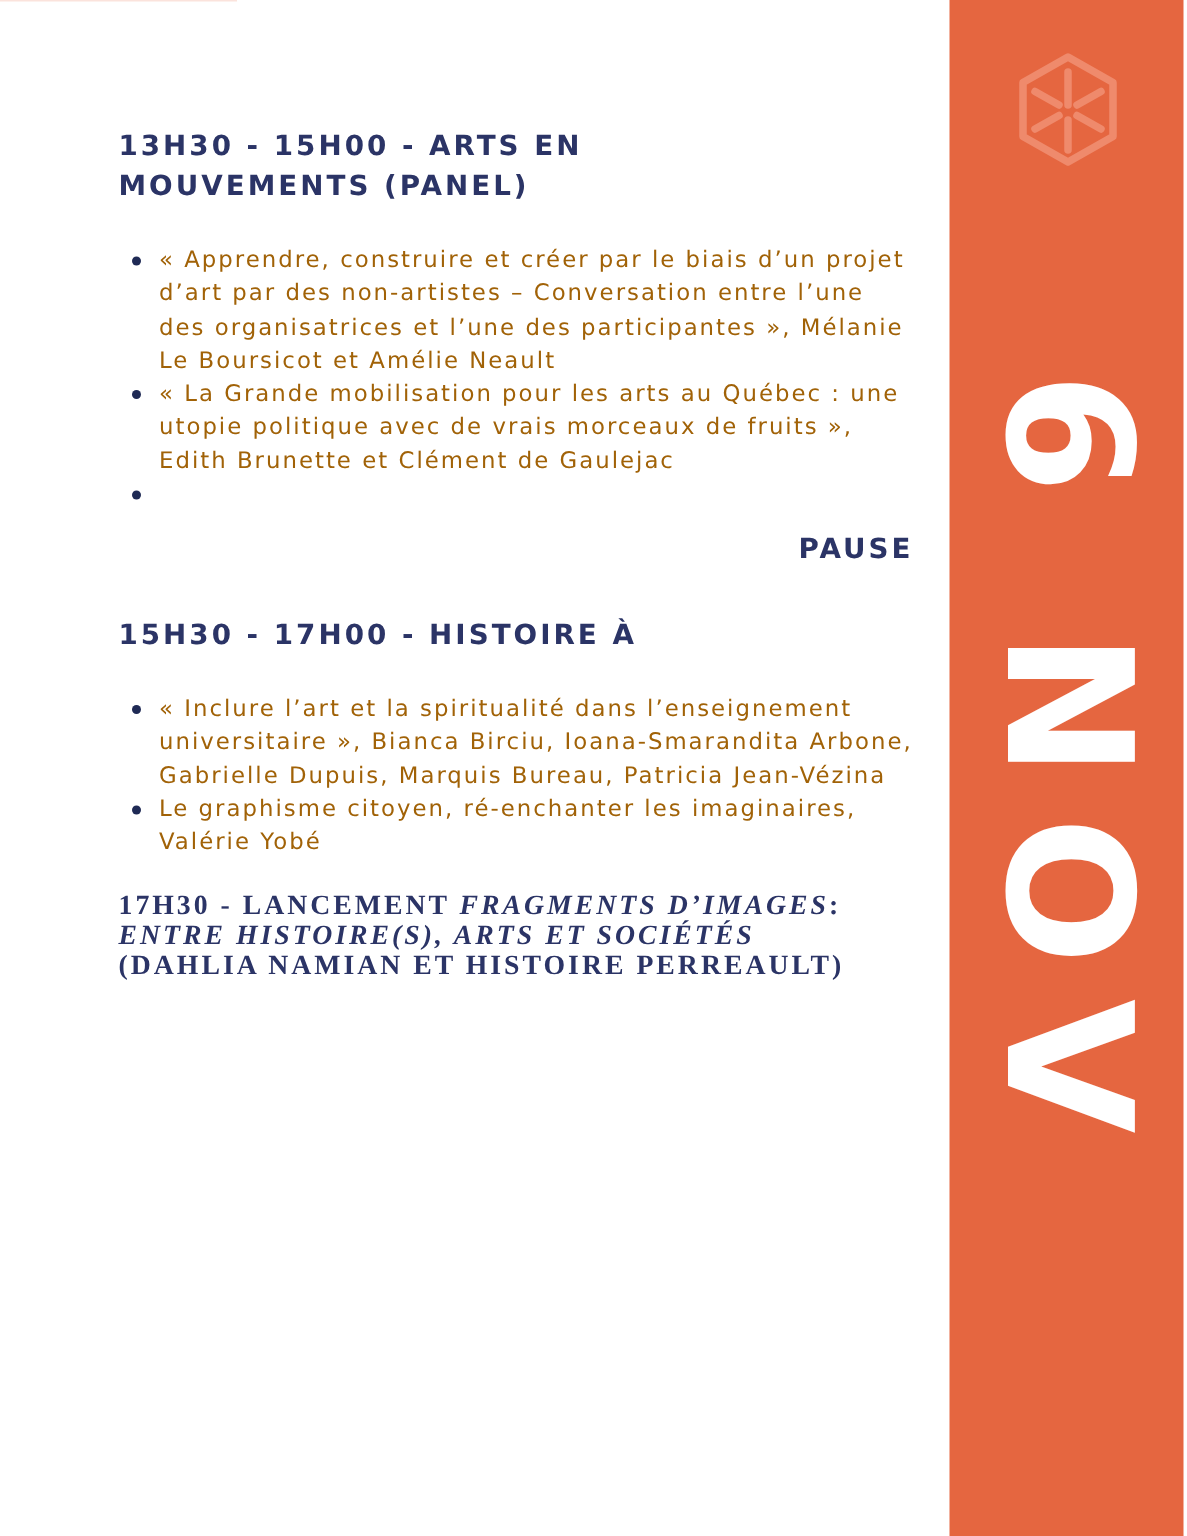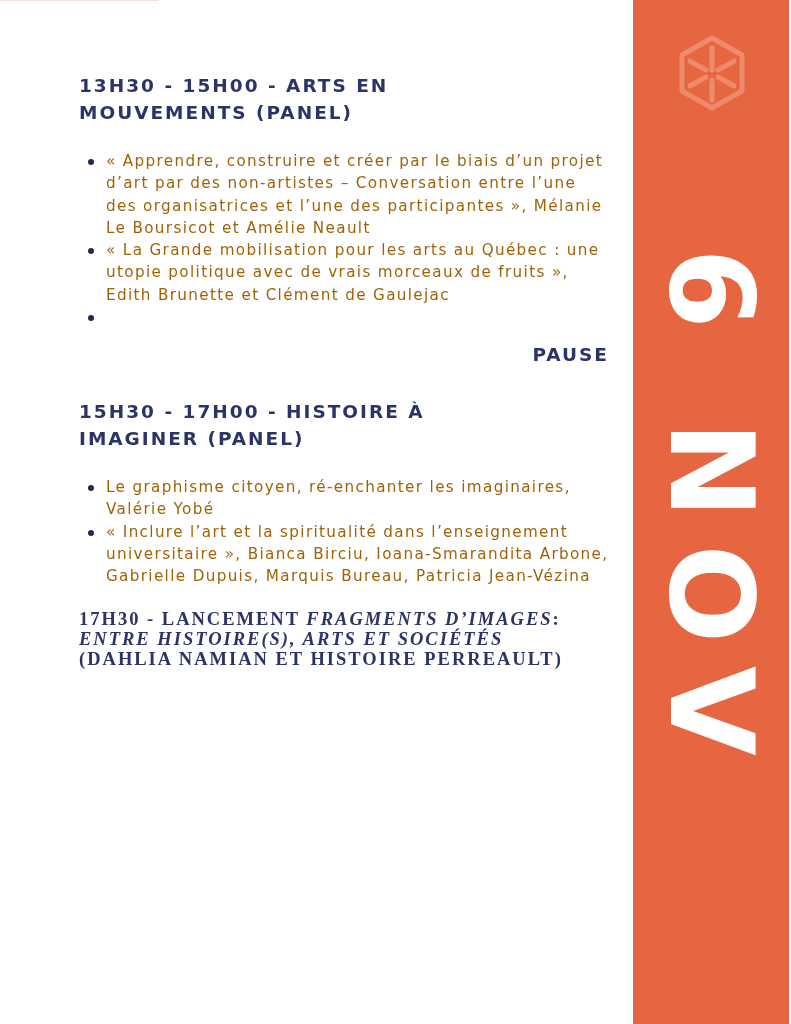--- a/index.html
+++ b/index.html
@@ -55,21 +55,21 @@
       font-size: 15.2px;
       letter-spacing: 1.35px;
       line-height: 22.3px;
       color: #a16207;
     }
     .bullet {
       position: absolute; left: 9px; top: 9px;
       width: 6px; height: 6px; border-radius: 50%;
       background: #1f2a55;
     }
-    .s1-heading { margin-top: 0; }
+    .s1-heading { margin-top: 12px; }
     .s1-list { margin-top: 24px; }
     .pause { margin-top: 35px; text-align: right; }
     .s2-heading { margin-top: 30px; }
     .s2-list { margin-top: 24px; }
     .s3-heading { margin-top: 21px; line-height: 20px; font-family: Liberation Serif, serif; }
   </style>
 </head>
 <body>
 
 <div class="top-strip"></div>
@@ -109,30 +109,29 @@
         <span class="bullet"></span>
       </li>
     </ul>
   </section>
 
   <h2 class="heading pause">PAUSE</h2>
 
   <section>
     <h2 class="heading s2-heading">
       <span>15H30 - 17H00 - HISTOIRE À</span><br>
-      <span>IMAGINER (PANEL)</span>
     </h2>
     <ul class="session-list s2-list">
       <li class="session-item">
         <span class="bullet"></span>
-        <span>Le graphisme citoyen, ré-enchanter les imaginaires, Valérie Yobé</span>
+        <span>« Inclure l’art et la spiritualité dans l’enseignement universitaire », Bianca Birciu, Ioana-Smarandita Arbone, Gabrielle Dupuis, Marquis Bureau, Patricia Jean-Vézina</span>
       </li>
       <li class="session-item">
         <span class="bullet"></span>
-        <span>« Inclure l’art et la spiritualité dans l’enseignement universitaire », Bianca Birciu, Ioana-Smarandita Arbone, Gabrielle Dupuis, Marquis Bureau, Patricia Jean-Vézina</span>
+        <span>Le graphisme citoyen, ré-enchanter les imaginaires, Valérie Yobé</span>
       </li>
     </ul>
   </section>
 
   <h2 class="heading s3-heading">
     <span>17H30 - LANCEMENT </span><em>FRAGMENTS D’IMAGES</em><span>:</span><br>
     <em>ENTRE HISTOIRE(S), ARTS ET SOCIÉTÉS</em><br>
     <span>(DAHLIA NAMIAN ET HISTOIRE PERREAULT)</span>
   </h2>
 

